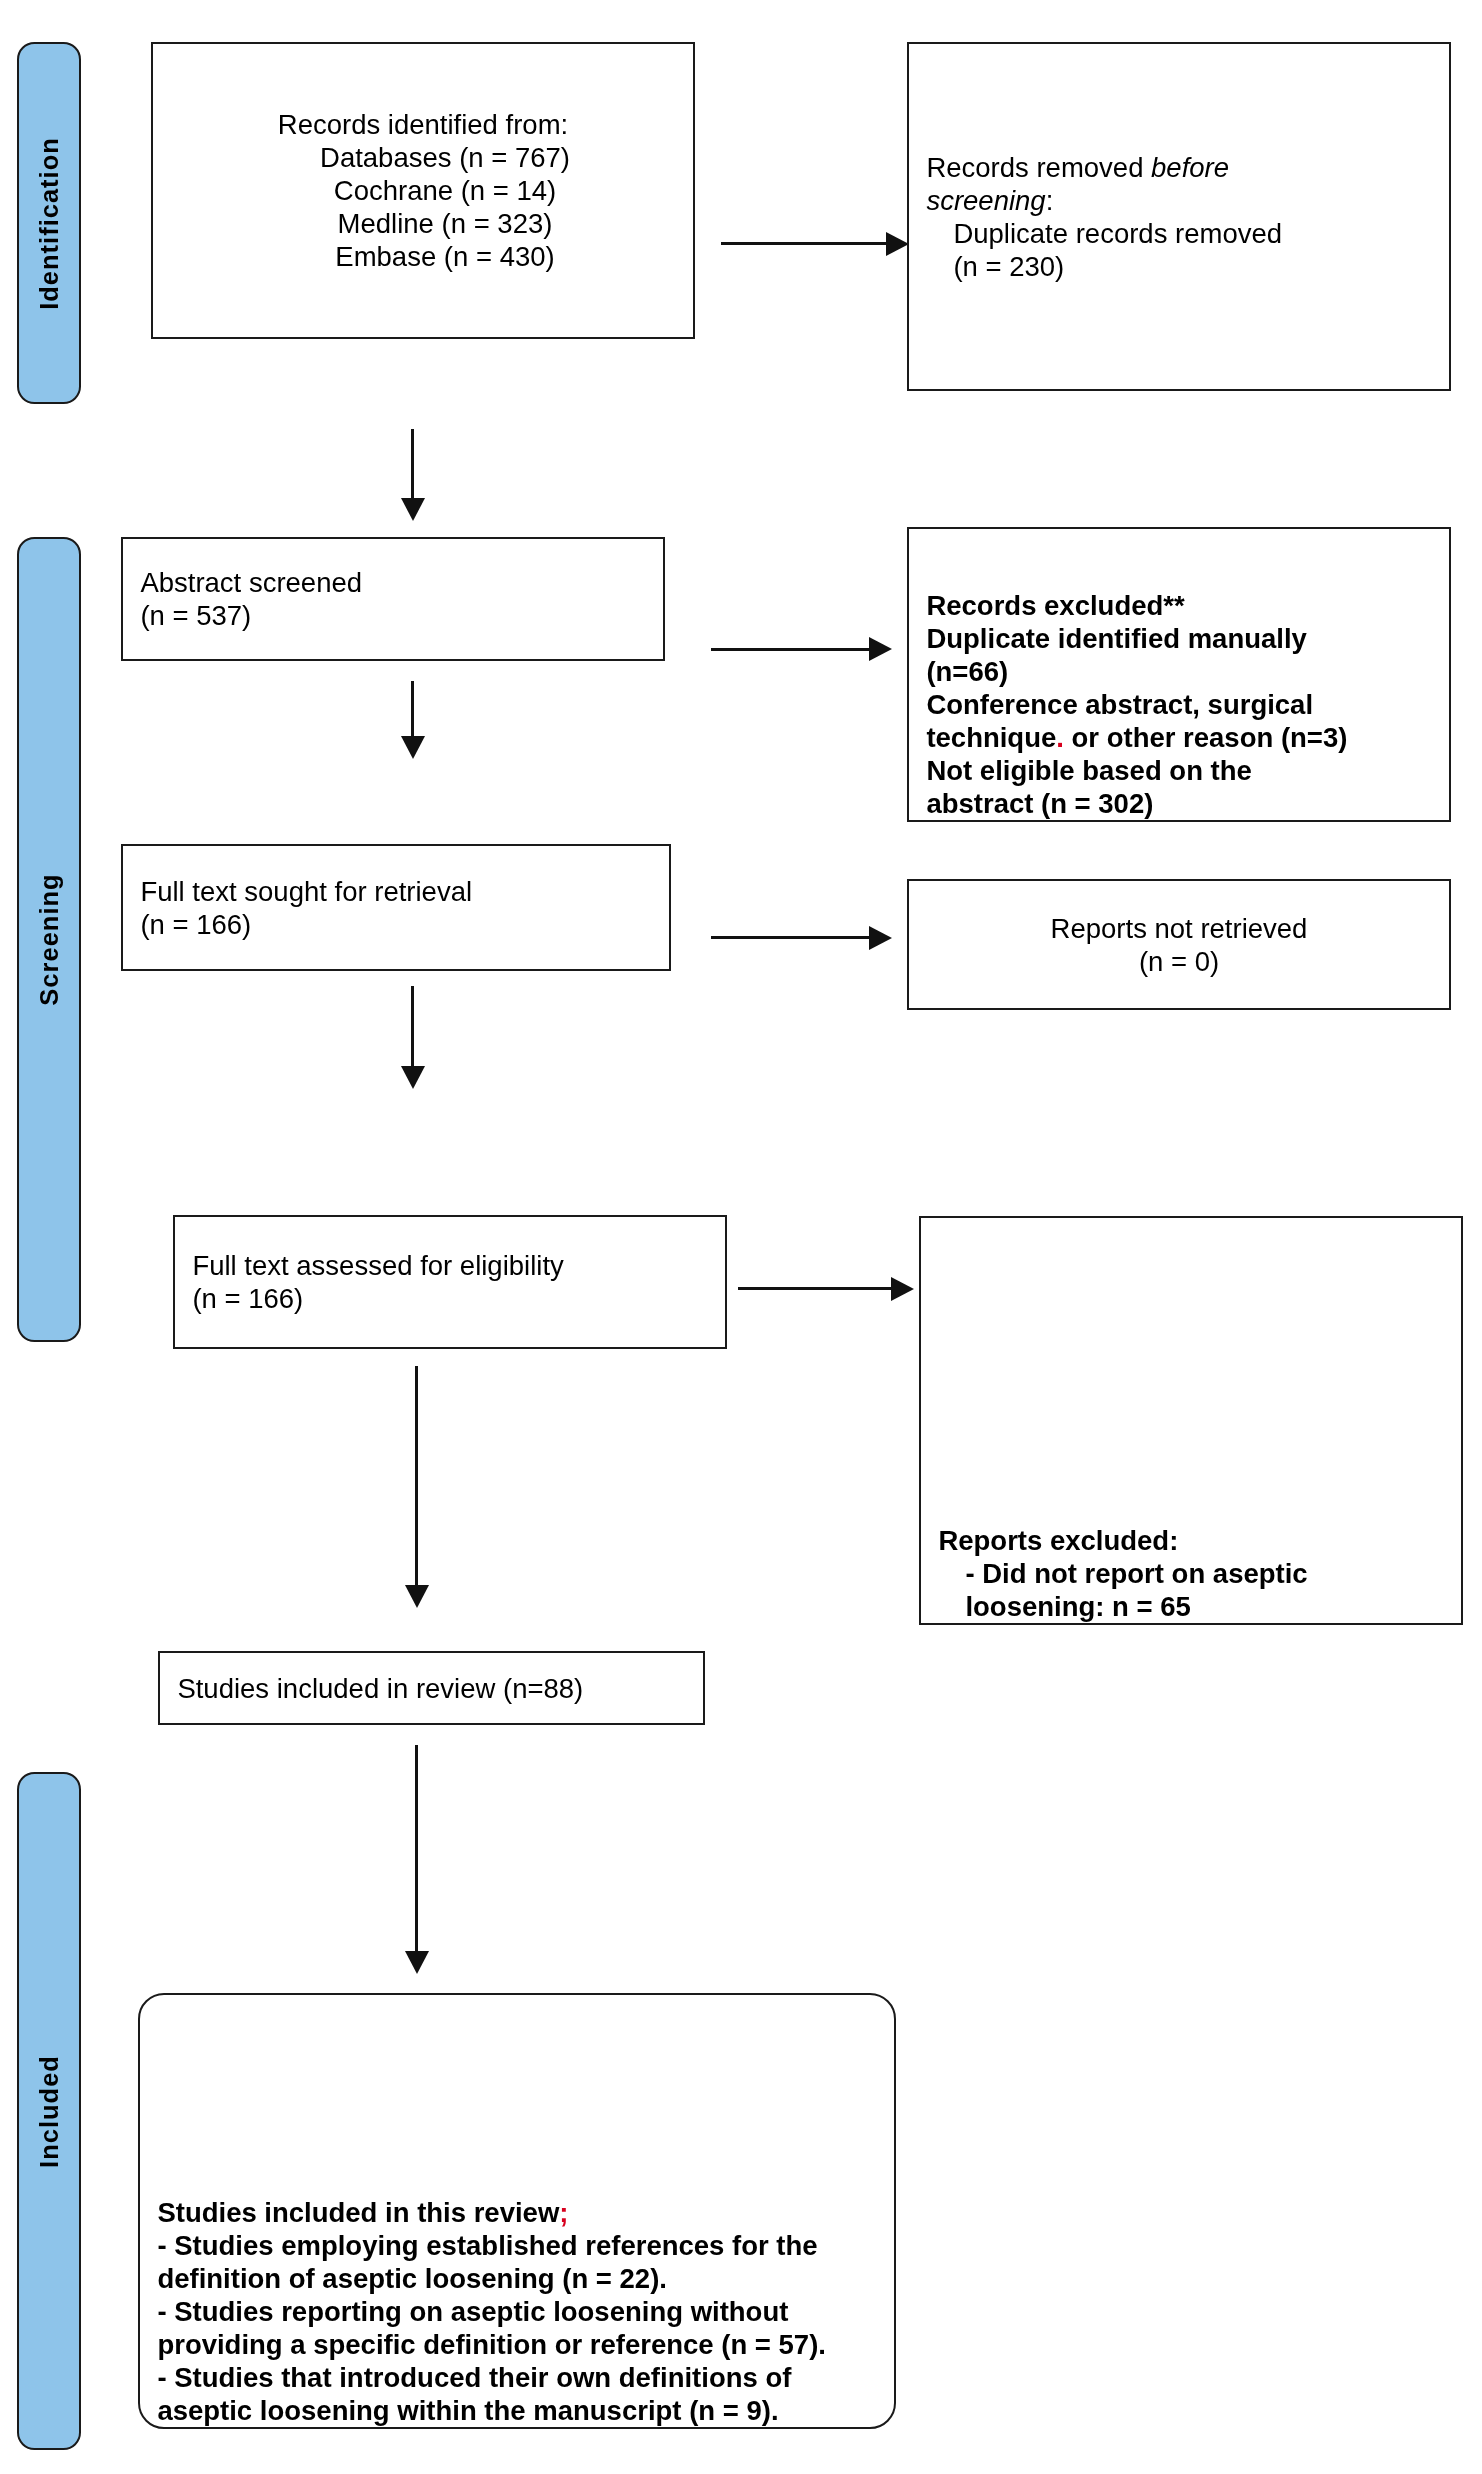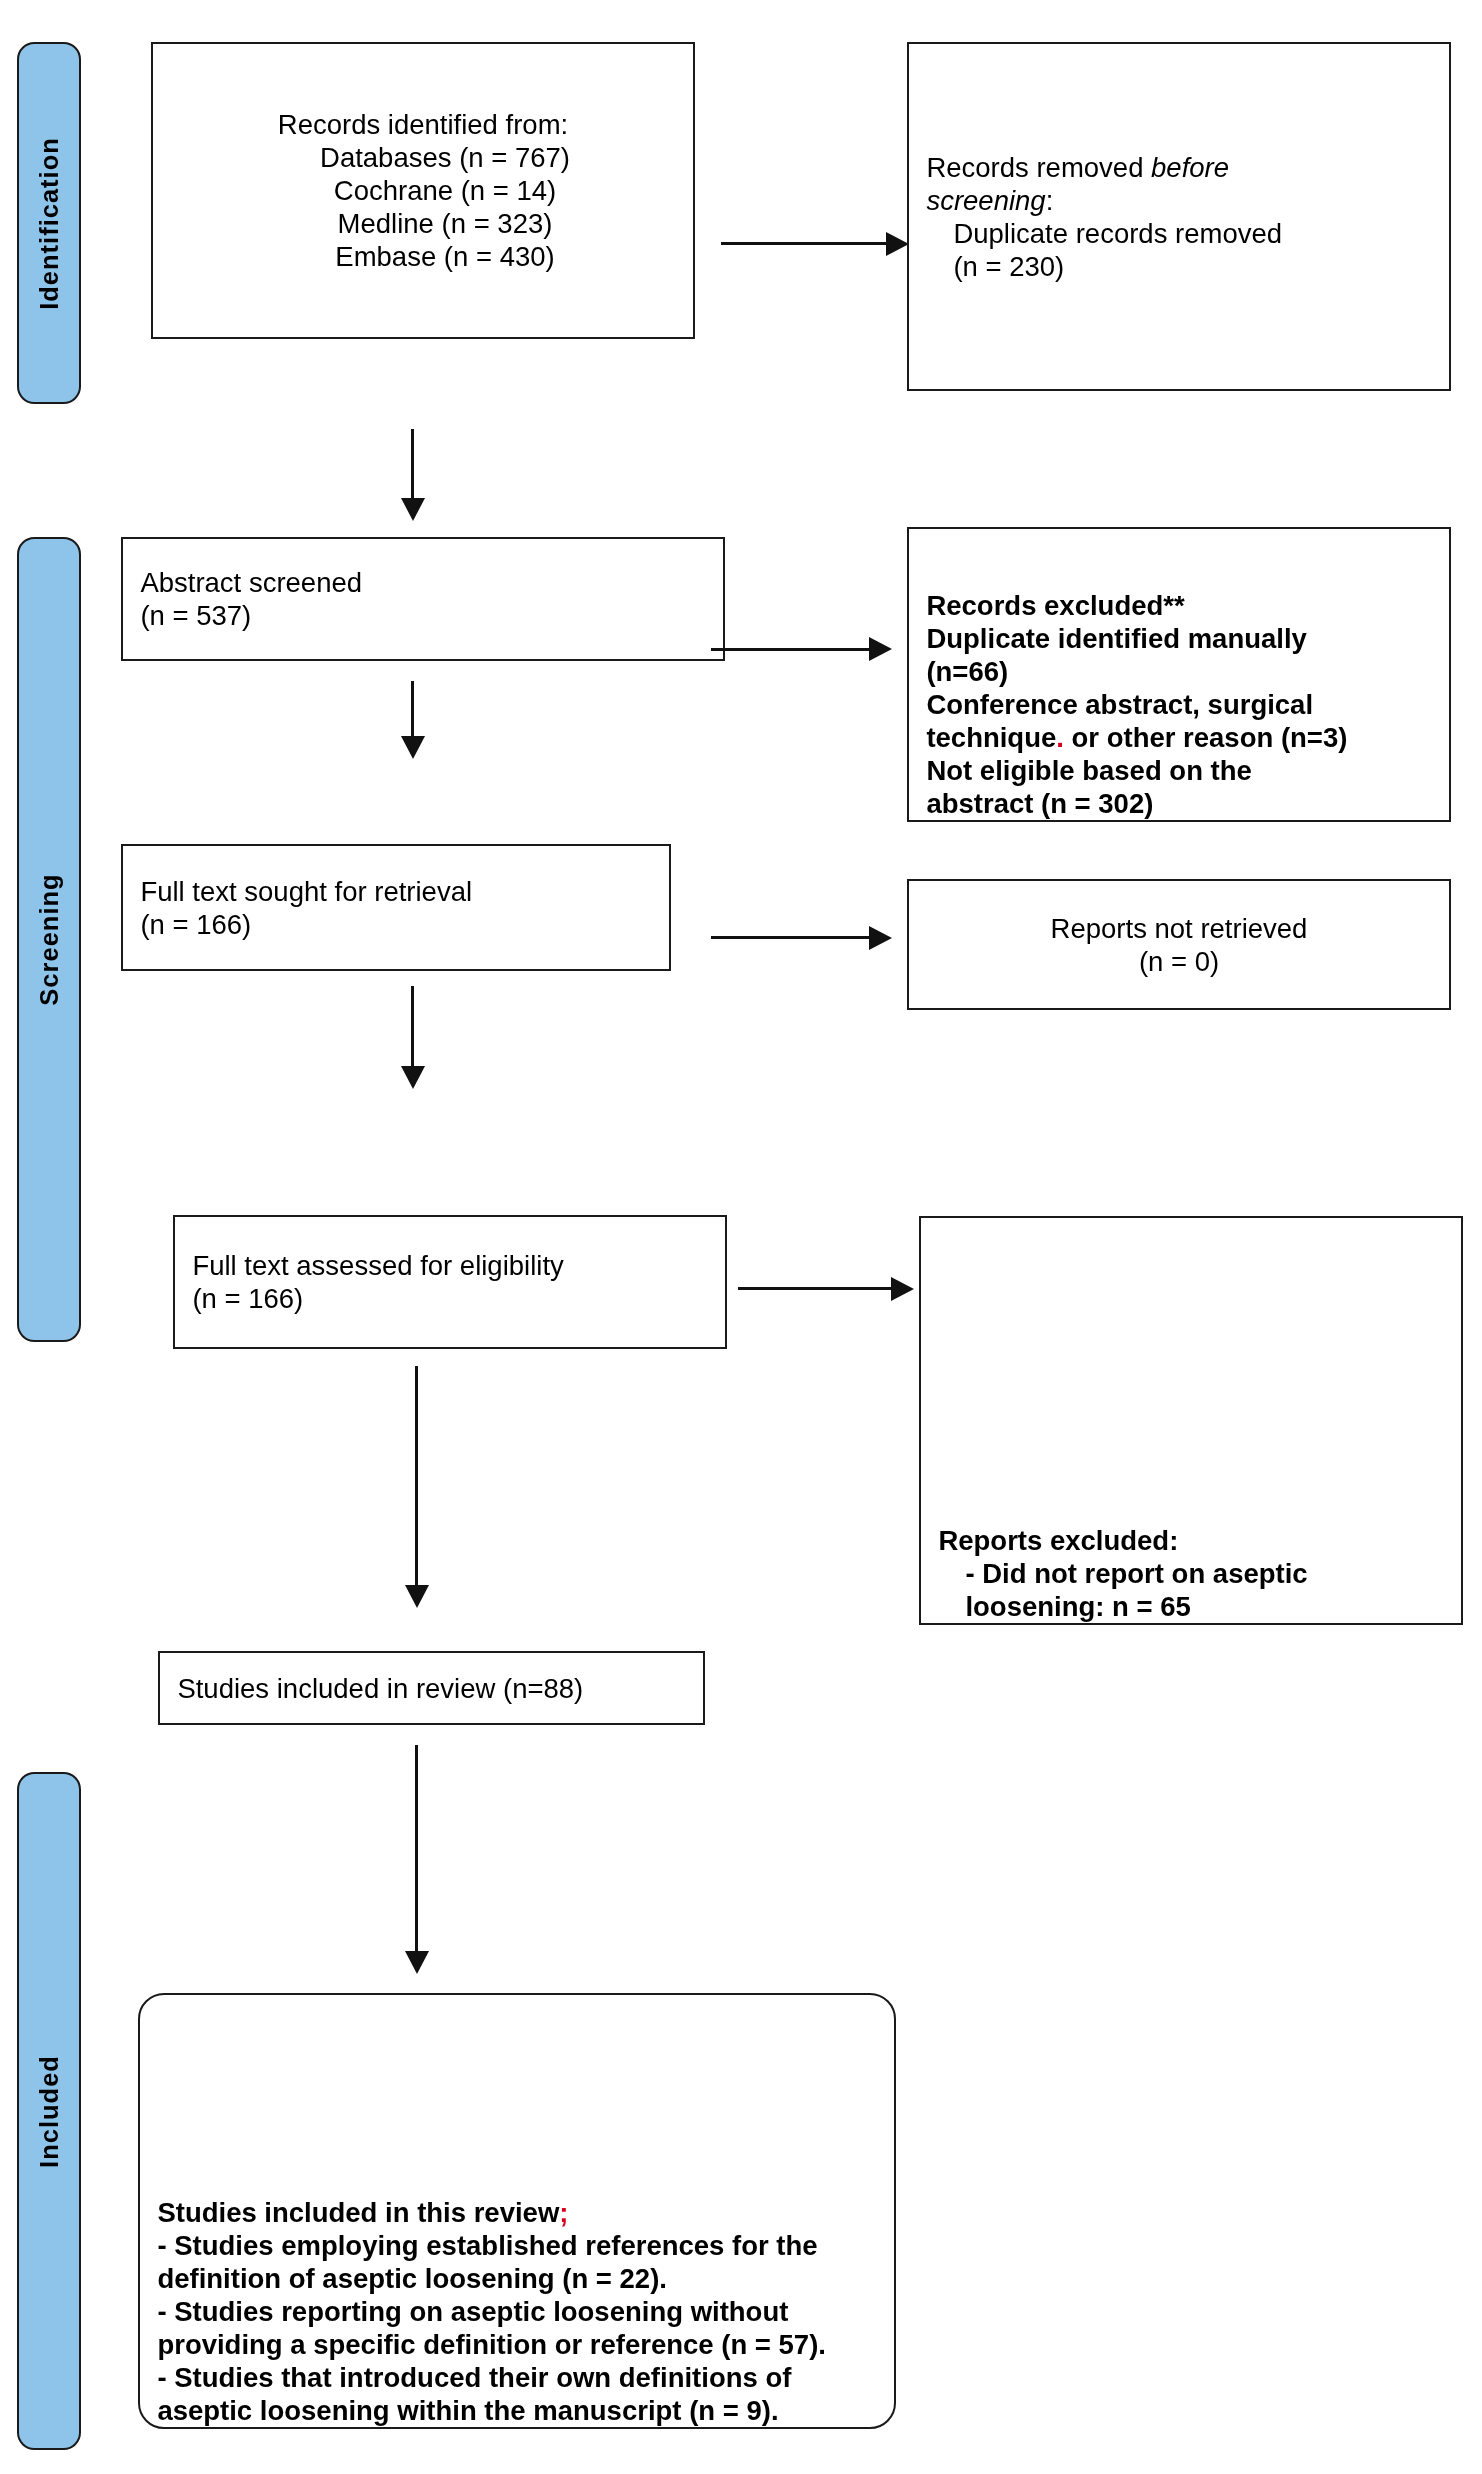--- a/index.html
+++ b/index.html
@@ -123,21 +123,21 @@
   <div class="flow-box" style="left:907px; top:42px; width:544px; height:349px;">
     <p><span>Records removed </span><span class="ital">before</span></p>
     <p><span class="ital">screening</span><span>:</span></p>
     <p class="indent-2">Duplicate records removed</p>
     <p class="indent-2">(n = 230)</p>
   </div>
 
   <div class="v-line" style="left:411px; top:429px; height:74px;"></div>
   <div class="arrow-down" style="left:401px; top:498px;"></div>
 
-  <div class="flow-box" style="left:121px; top:537px; width:604px; height:124px;">
+  <div class="flow-box" style="left:121px; top:537px; width:544px; height:124px;">
     <p>Abstract screened</p>
     <p>(n = 537)</p>
   </div>
 
   <div class="h-line" style="left:711px; top:648px; width:161px;"></div>
   <div class="arrow-right" style="left:869px; top:637px;"></div>
 
   <div class="flow-box align-top" style="left:907px; top:527px; width:544px; height:295px; padding-top:17.4px;">
     <p>Records excluded**</p>
     <p>Duplicate identified manually</p>

